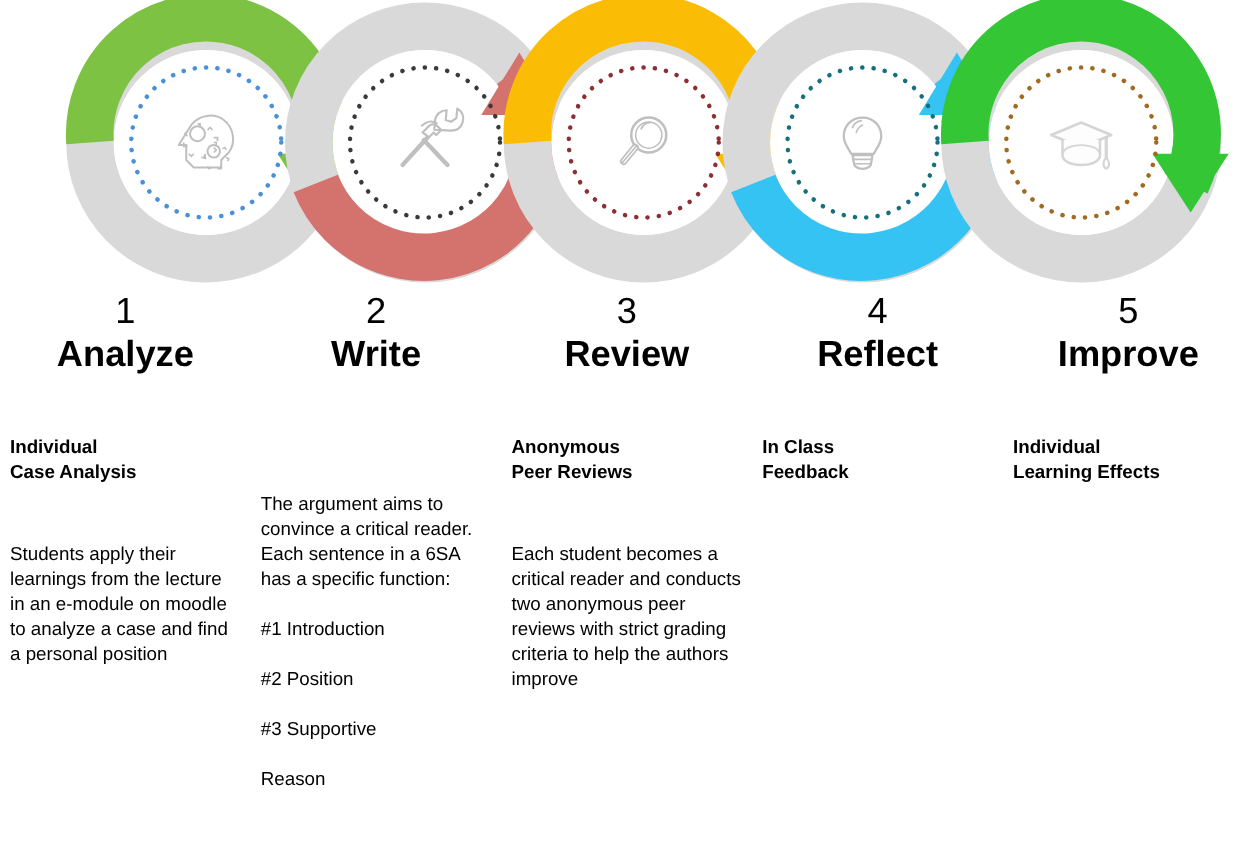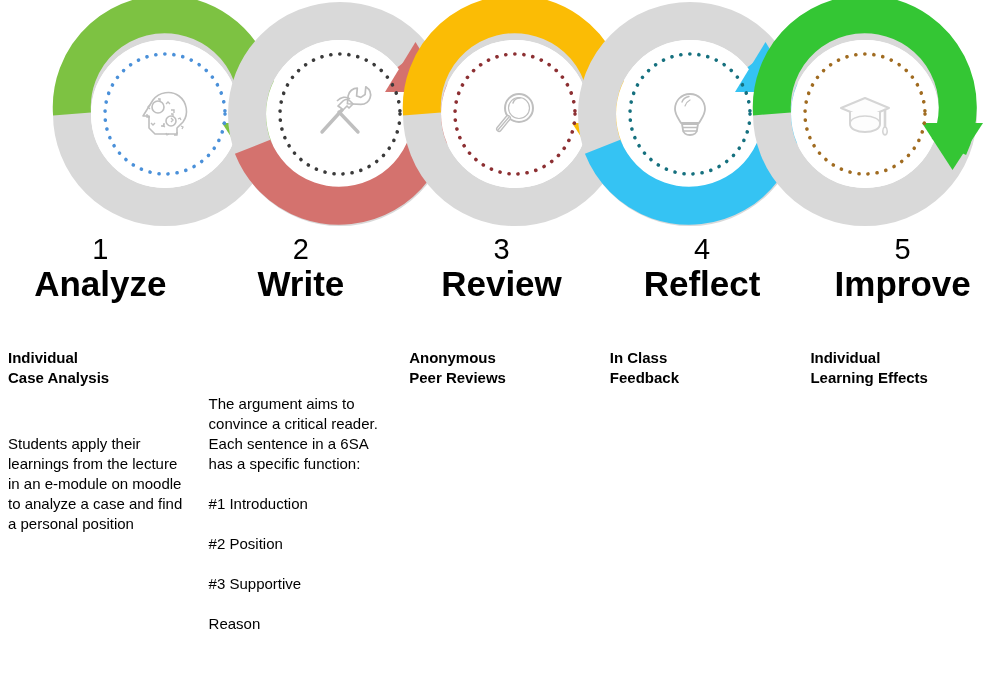--- a/index.html
+++ b/index.html
@@ -44,21 +44,21 @@
     width: 20%;
     text-align: center;
   }
   .step-number {
     font-size: 29px;
     font-weight: normal;
     line-height: 34px;
     letter-spacing: 0px;
   }
   .step-title {
-    font-size: 35px;
+    font-size: 29px;
     font-weight: bold;
     line-height: 36px;
   }
 
   
   #columns-row {
     position: absolute;
     left: 0;
     top: 348px;
     width: 1003px;
@@ -249,20 +249,21 @@
       <div>Reason</div>
       
       
       
     </div>
   </div>
 
   <div class="col">
     <div class="col-heading">Anonymous
 Peer Reviews</div>
+    <div class="col-body">Each student becomes a critical reader and conducts two anonymous peer reviews with strict grading criteria to help the authors improve</div>
   </div>
 
   <div class="col">
     <div class="col-heading">In Class
 Feedback</div>
   </div>
 
   <div class="col">
     <div class="col-heading">Individual
 Learning Effects</div>

